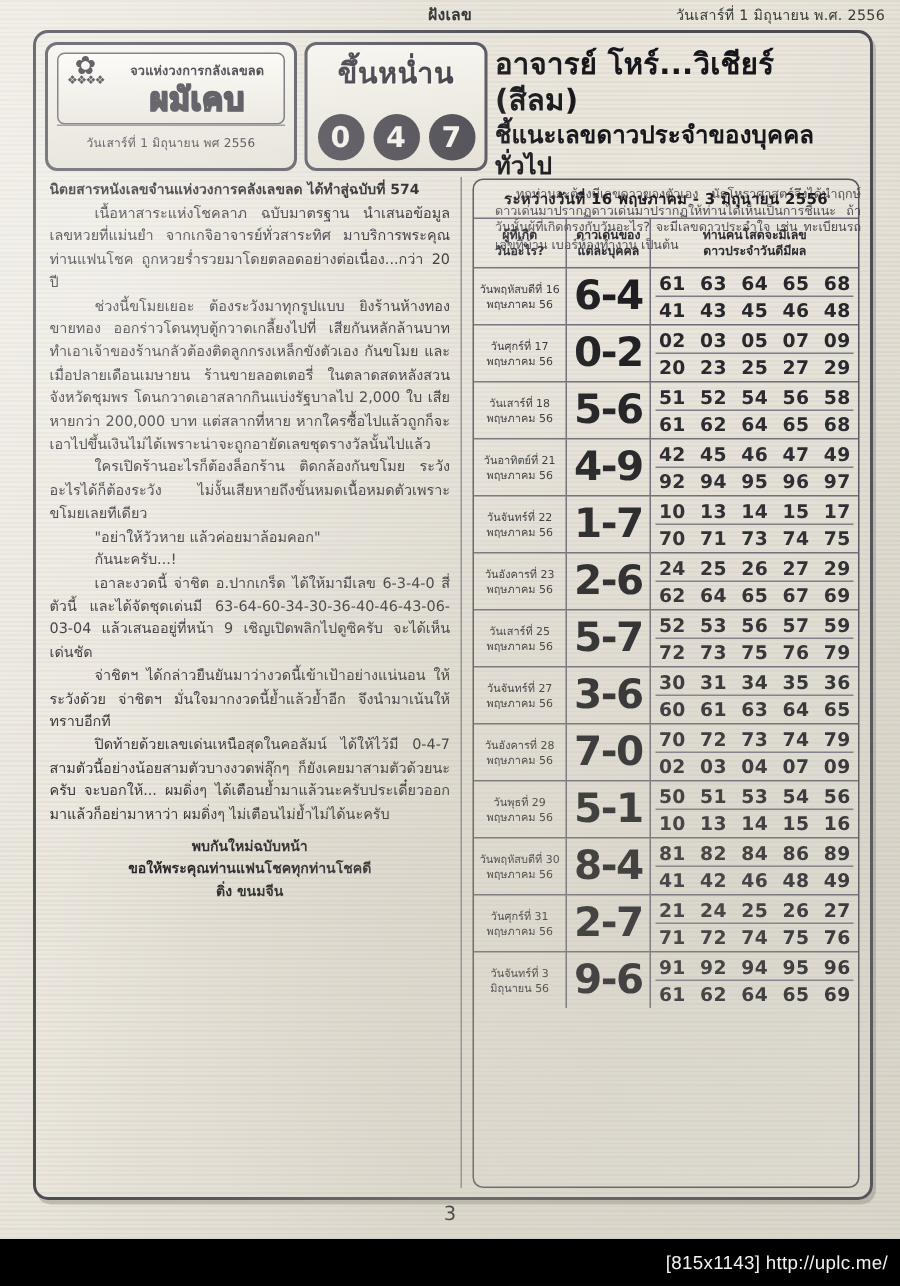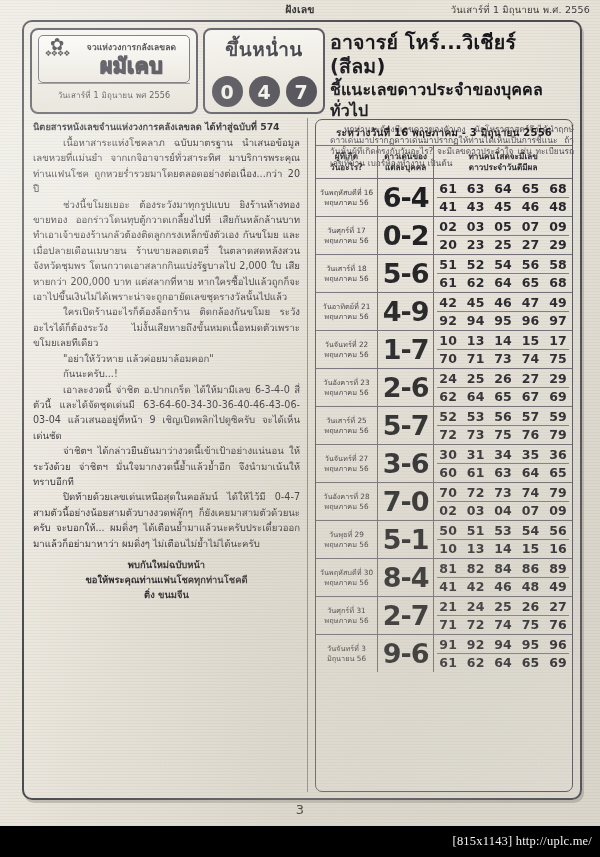--- a/index.html
+++ b/index.html
@@ -231,21 +231,21 @@
 
   
   #statusbar {
     position:absolute; left:0; bottom:0; width:600px; height:31px;
     background:#000;
     display:flex; align-items:center; justify-content:flex-end;
     padding-right: 8px;
   }
   .status-text {
     color:#f2f2f2;
-    font-family: Liberation Serif, serif;
+    font-family: Liberation Sans, sans-serif;
     font-size: 12.5px; letter-spacing: .2px;
   }
 </style>
 </head>
 <body>
 
 <div id="viewer">
 
   <div id="page">
 

